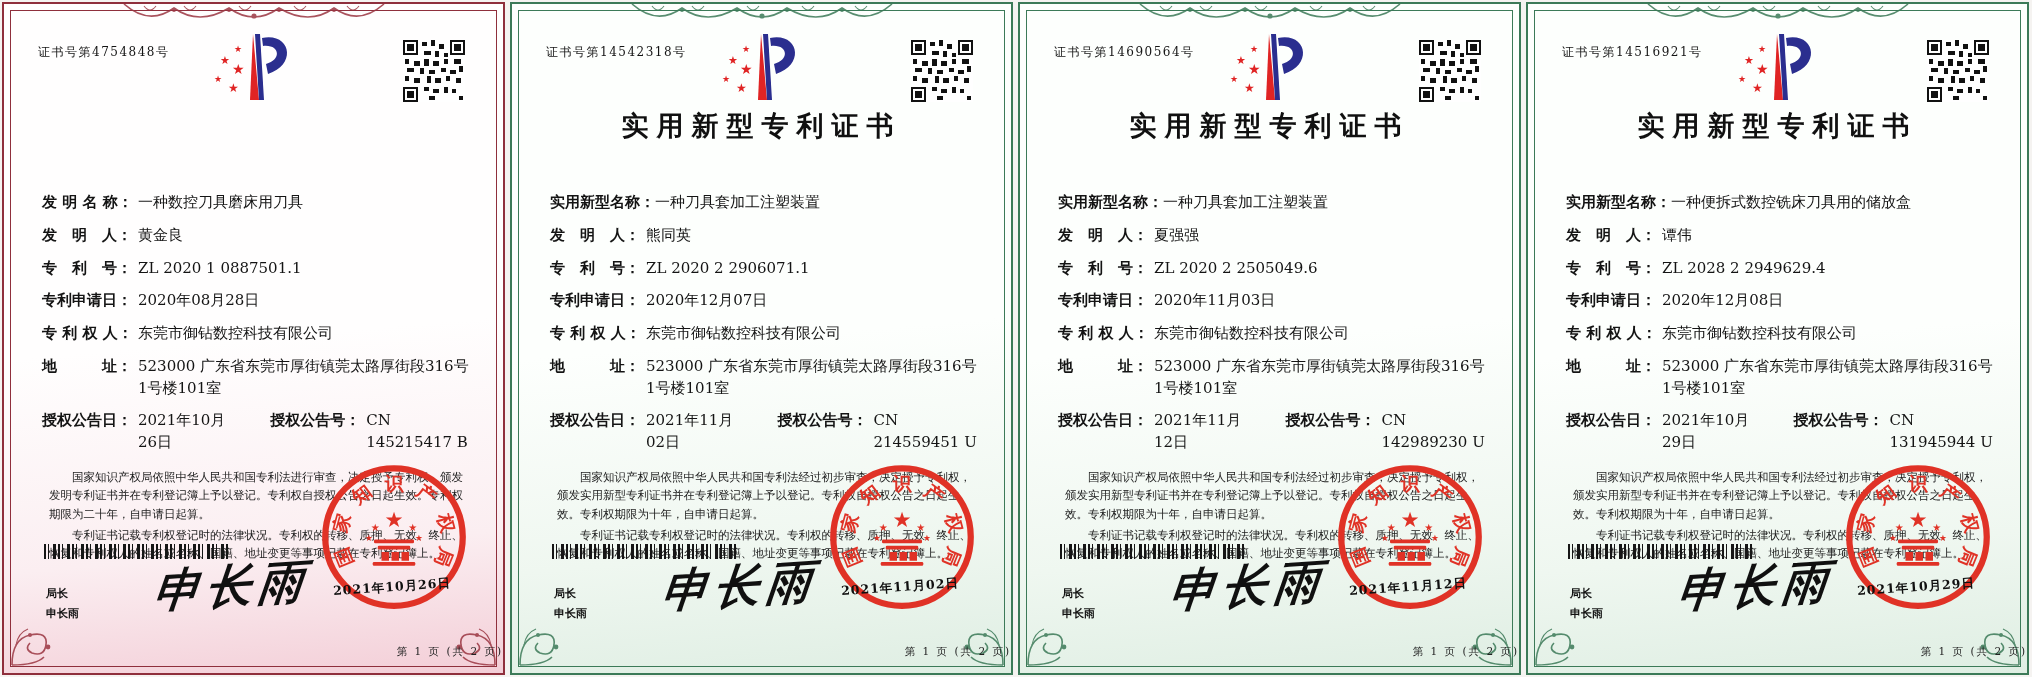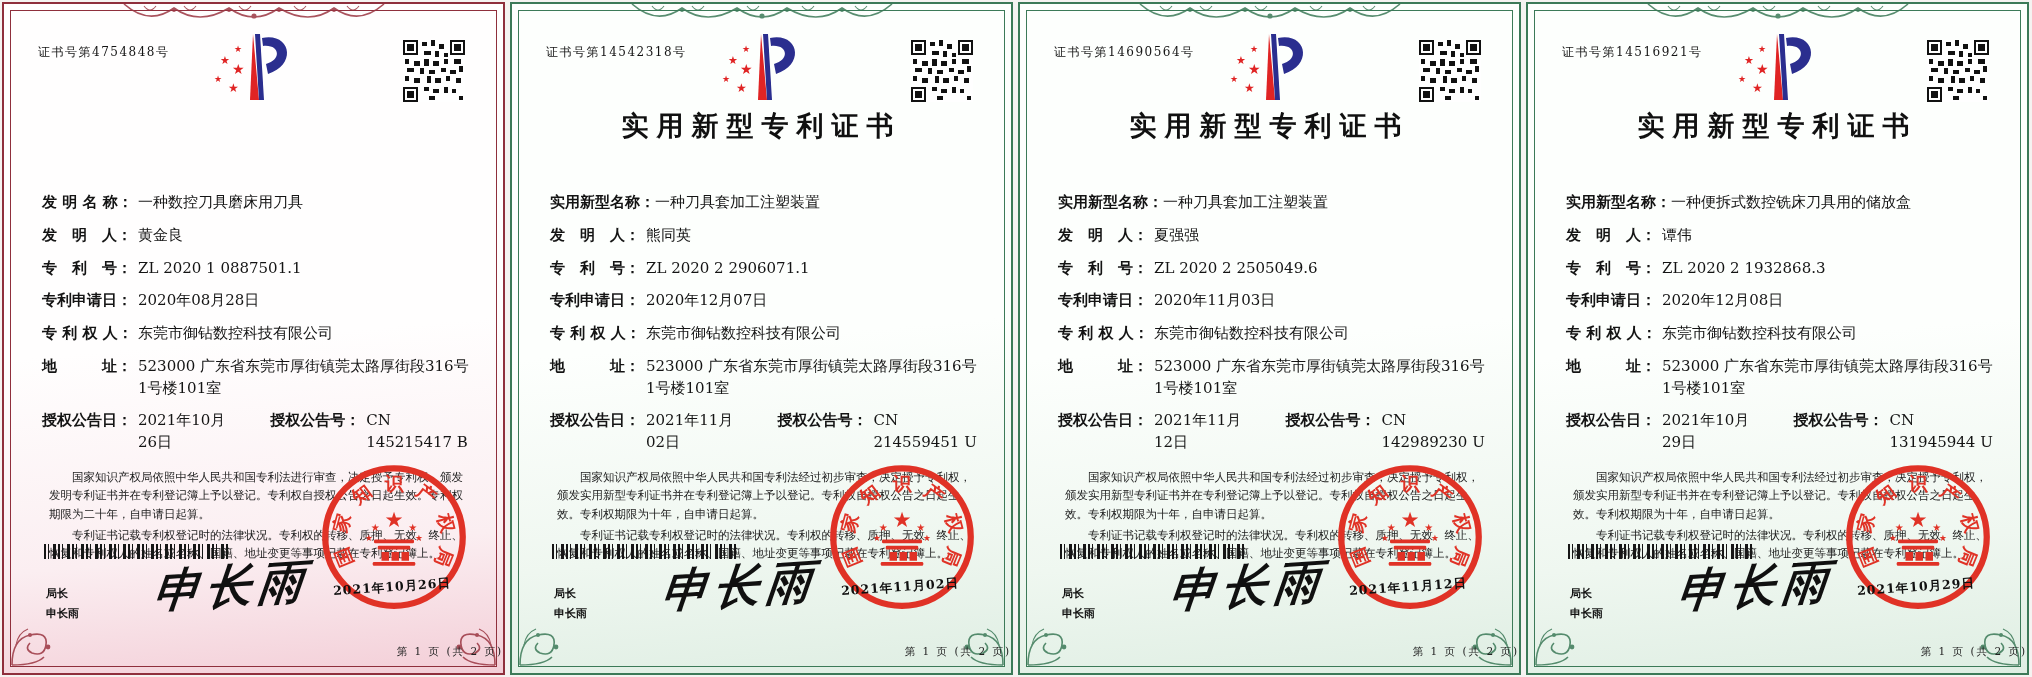--- a/index.html
+++ b/index.html
@@ -761,21 +761,21 @@
       <div class="frow">
         <span class="flabel">实用新型名称：</span>
         <span class="fvalue">一种便拆式数控铣床刀具用的储放盒</span>
       </div>
       <div class="frow">
         <span class="flabel">发　明　人：</span>
         <span class="fvalue">谭伟</span>
       </div>
       <div class="frow">
         <span class="flabel">专　利　号：</span>
-        <span class="fvalue">ZL 2020 2 1932868.3</span>
+        <span class="fvalue">ZL 2028 2 2949629.4</span>
       </div>
       <div class="frow">
         <span class="flabel">专利申请日：</span>
         <span class="fvalue">2020年12月08日</span>
       </div>
       <div class="frow">
         <span class="flabel">专 利 权 人：</span>
         <span class="fvalue">东莞市御钻数控科技有限公司</span>
       </div>
       <div class="frow">

